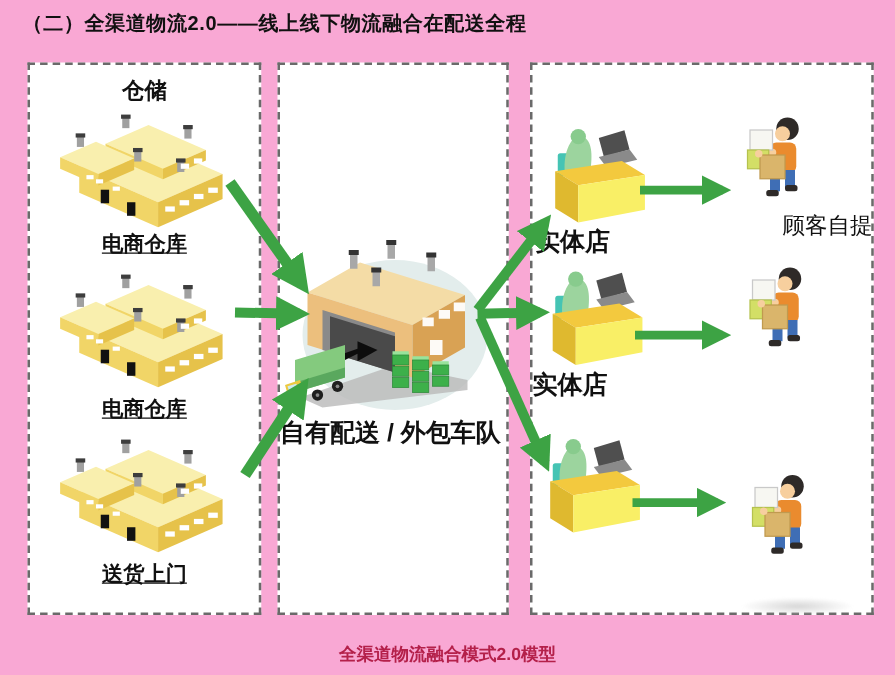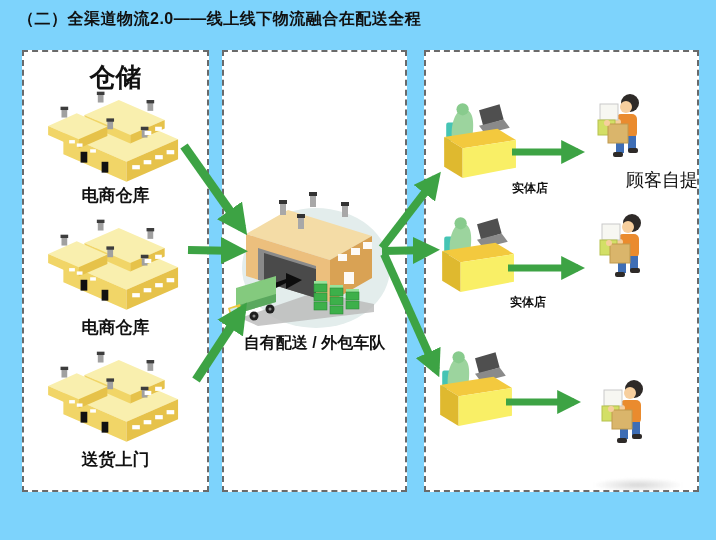--- a/index.html
+++ b/index.html
@@ -1,35 +1,35 @@
 <!DOCTYPE html>
 <html><head>
 <meta charset="utf-8">
 <style>
   html,body{margin:0;padding:0;background:#fff;}
-  .canvas{position:relative;width:716px;height:540px;background:#7dd3fc;overflow:hidden;
+  .canvas{position:relative;width:716px;height:540px;background:#f9a8d4;overflow:hidden;
           font-family:"Liberation Sans","DejaVu Sans",sans-serif;color:#111;}
   .title{position:absolute;left:18px;top:9px;font-size:16px;font-weight:bold;letter-spacing:.5px;white-space:nowrap;}
   .panel{position:absolute;top:50px;height:442px;border:2px dashed #6a6a6a;box-sizing:border-box;background:#fff;}
   .panel-left{left:22px;width:187px;}
   .panel-mid{left:222px;width:185px;}
   .panel-right{left:424px;width:275px;}
-  .panel-header{position:absolute;top:8px;left:0;width:100%;text-align:center;font-size:26px;font-weight:bold;}
+  .panel-header{position:absolute;top:8px;left:0;width:100%;text-align:center;font-size:18px;font-weight:bold;}
   
   .wh{position:absolute;left:5px;width:172px;height:96px;}
   .wh1{top:38px}.wh2{top:166px}.wh3{top:298px}
-  .wh-label{position:absolute;left:0;width:100%;text-align:center;font-weight:bold;font-size:17px;}
+  .wh-label{position:absolute;left:0;width:100%;text-align:center;font-weight:bold;font-size:17px;text-decoration:underline;}
   .wh-label1{top:132px}.wh-label2{top:264px}.wh-label3{top:396px}
   
   .dist-graphic{position:absolute;left:0;top:140px;width:185px;height:150px;}
-  .fleet-label{position:absolute;top:281px;left:0;width:100%;text-align:center;font-weight:bold;font-size:16px;white-space:nowrap;}
+  .fleet-label{position:absolute;top:281px;left:0;width:100%;text-align:left;font-weight:bold;font-size:20px;white-space:nowrap;}
   
   .store{position:absolute;width:80px;height:82px;}
   .store1{left:12px;top:46px}.store2{left:10px;top:160px}.store3{left:8px;top:294px}
-  .store-label{position:absolute;width:120px;text-align:right;font-weight:bold;font-size:12px;}
+  .store-label{position:absolute;width:120px;text-align:left;font-weight:bold;font-size:20px;}
   .store-label1{left:2px;top:128px}.store-label2{left:0;top:242px}.store-label3{left:-2px;top:374px}
   .person{position:absolute;width:54px;height:76px;}
   .person1{left:168px;top:40px}.person2{left:170px;top:160px}.person3{left:172px;top:326px}
   .dest-label{position:absolute;width:140px;text-align:right;font-weight:normal;font-size:18px;}
   .dest-label1{left:132px;top:116px}.dest-label2{left:134px;top:232px}
   .watermark{position:absolute;right:14px;bottom:-2px;width:90px;height:14px;
              background:radial-gradient(closest-side,#d7d7d7,rgba(255,255,255,0));filter:blur(1px);}
   
   .arrows{position:absolute;left:0;top:0;width:716px;height:540px;pointer-events:none;}
   .caption{position:absolute;left:0;top:515px;width:100%;text-align:center;
@@ -248,13 +248,14 @@
       <line x1="382" y1="248" x2="436" y2="178" stroke-width="8" marker-end="url(#ah)"></line>
       <line x1="382" y1="251" x2="432" y2="250" stroke-width="8" marker-end="url(#ah)"></line>
       <line x1="384" y1="254" x2="436" y2="370" stroke-width="8" marker-end="url(#ah)"></line>
 
       <line x1="512" y1="152" x2="578" y2="152" stroke-width="7" marker-end="url(#ah)"></line>
       <line x1="508" y1="268" x2="578" y2="268" stroke-width="7" marker-end="url(#ah)"></line>
       <line x1="506" y1="402" x2="574" y2="402" stroke-width="7" marker-end="url(#ah)"></line>
     </g>
   </svg>
 
+  <div class="caption">全渠道物流融合模式2.0模型</div>
 </div>
 
 </body></html>

